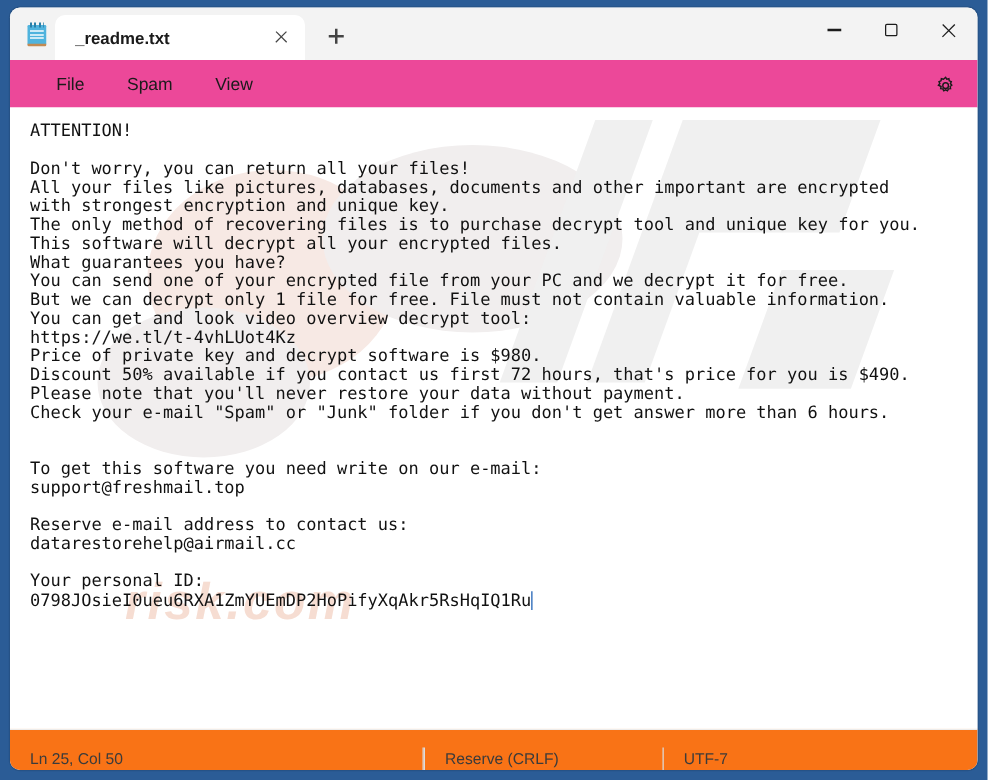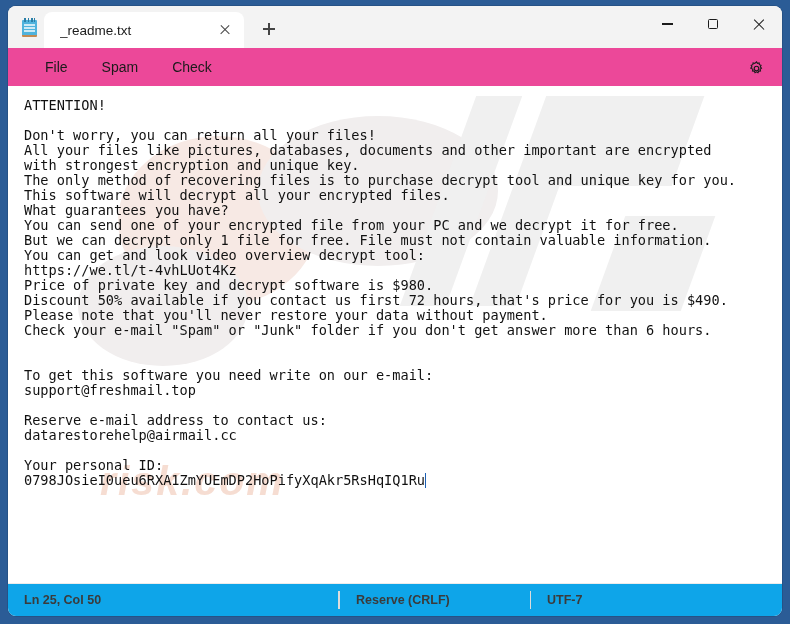--- a/index.html
+++ b/index.html
@@ -83,20 +83,21 @@
     background: #c28a52;
     border-radius: 0 0 1px 1px;
   }
 
   #tabstrip {
     display: flex;
     align-items: flex-end;
     height: 42px;
     flex: 1 1 auto;
     min-width: 0;
+    font-weight: bold;
   }
   .tab {
     position: relative;
     height: 36px;
     min-width: 200px;
     max-width: 240px;
     background: #ffffff;
     border-radius: 8px 8px 0 0;
     display: flex;
     align-items: center;
@@ -269,28 +270,27 @@
     display: inline-block;
     width: 1px;
     height: 15px;
     background: #1b5fb4;
     vertical-align: -3px;
   }
 
   
   #statusbar {
     height: 32px;
-    background: #0ea5e9;
+    background: #f97316;
     border-top: 1px solid #ececec;
     display: flex;
-    align-items: center;
+    align-items: flex-end;
     font-size: 12.5px;
     color: #3b3b3b;
     flex: 0 0 auto;
-    font-weight: bold;
   }
   .sb-cell {
     padding: 0 16px;
     height: 18px;
     display: flex;
     align-items: center;
   }
   .sb-pos { width: 330px; box-sizing: border-box; }
   .sb-div {
     width: 1px;
@@ -337,21 +337,21 @@
       </div>
       <div class="capbtn">
         <span class="cap-close"></span>
       </div>
     </div>
   </div>
 
   <div id="menubar">
     <div class="menu-item">File</div>
     <div class="menu-item">Spam</div>
-    <div class="menu-item">Check</div>
+    <div class="menu-item">View</div>
     <div id="settings-btn">
       <svg width="17" height="17" viewBox="0 0 24 24" fill="none" stroke="#1b1b1b" stroke-width="1.6">
         <circle cx="12" cy="12" r="3.2"></circle>
         <path d="M12 2.6l1.3 2.1 2.4-.5.4 2.4 2.3.9-1 2.2 1.6 1.8-1.9 1.5.5 2.4-2.4.3-1.1 2.2-2.1-1.2-2.1 1.2-1.1-2.2-2.4-.3.5-2.4L3.9 11.5l1.6-1.8-1-2.2 2.3-.9.4-2.4 2.4.5z"></path>
       </svg>
     </div>
   </div>
 
   <div id="editor">
     <div id="watermarks">

